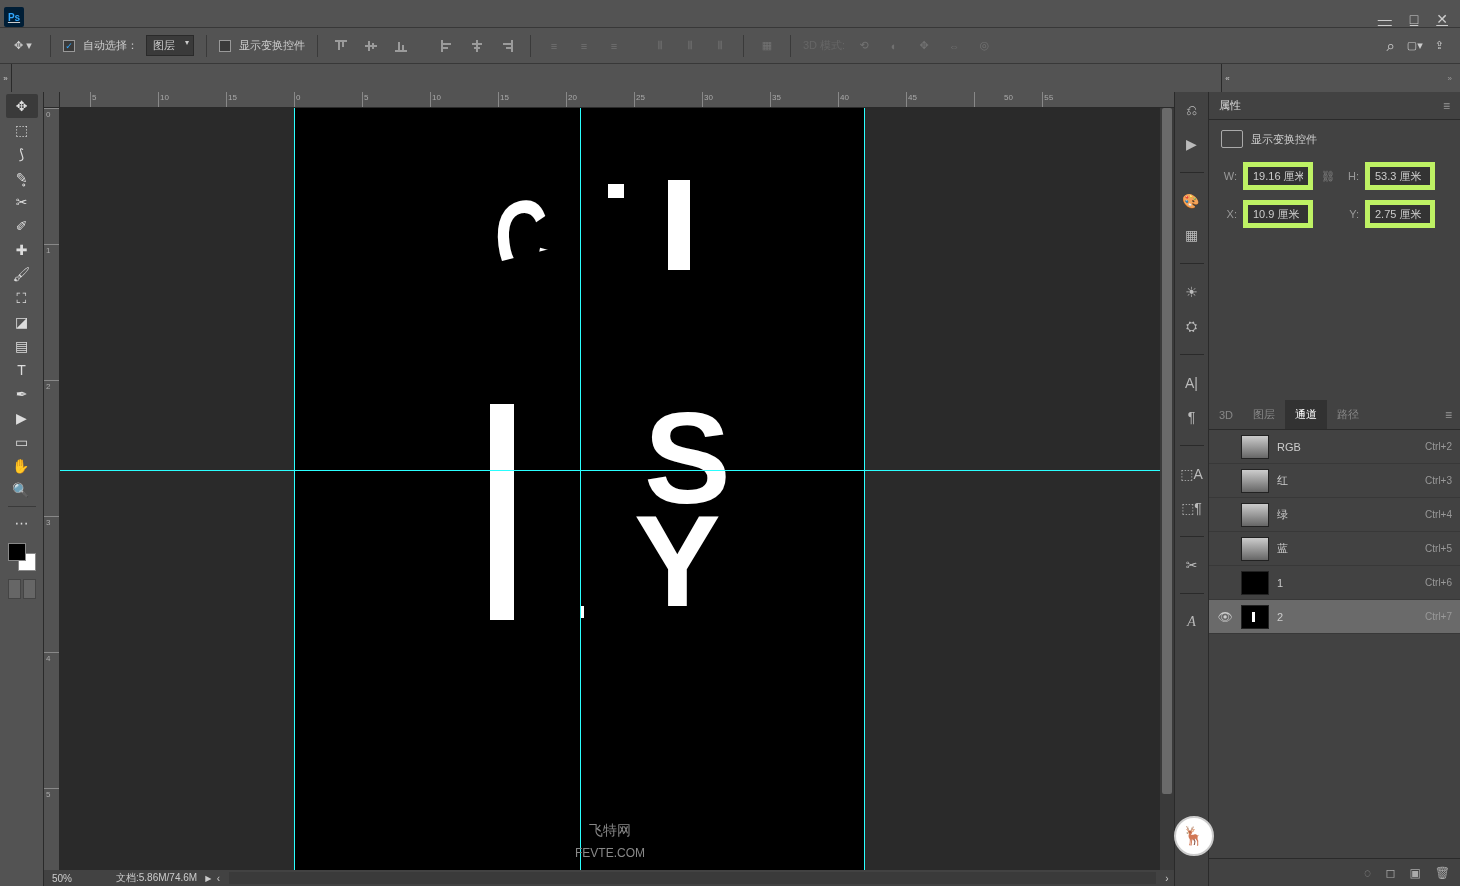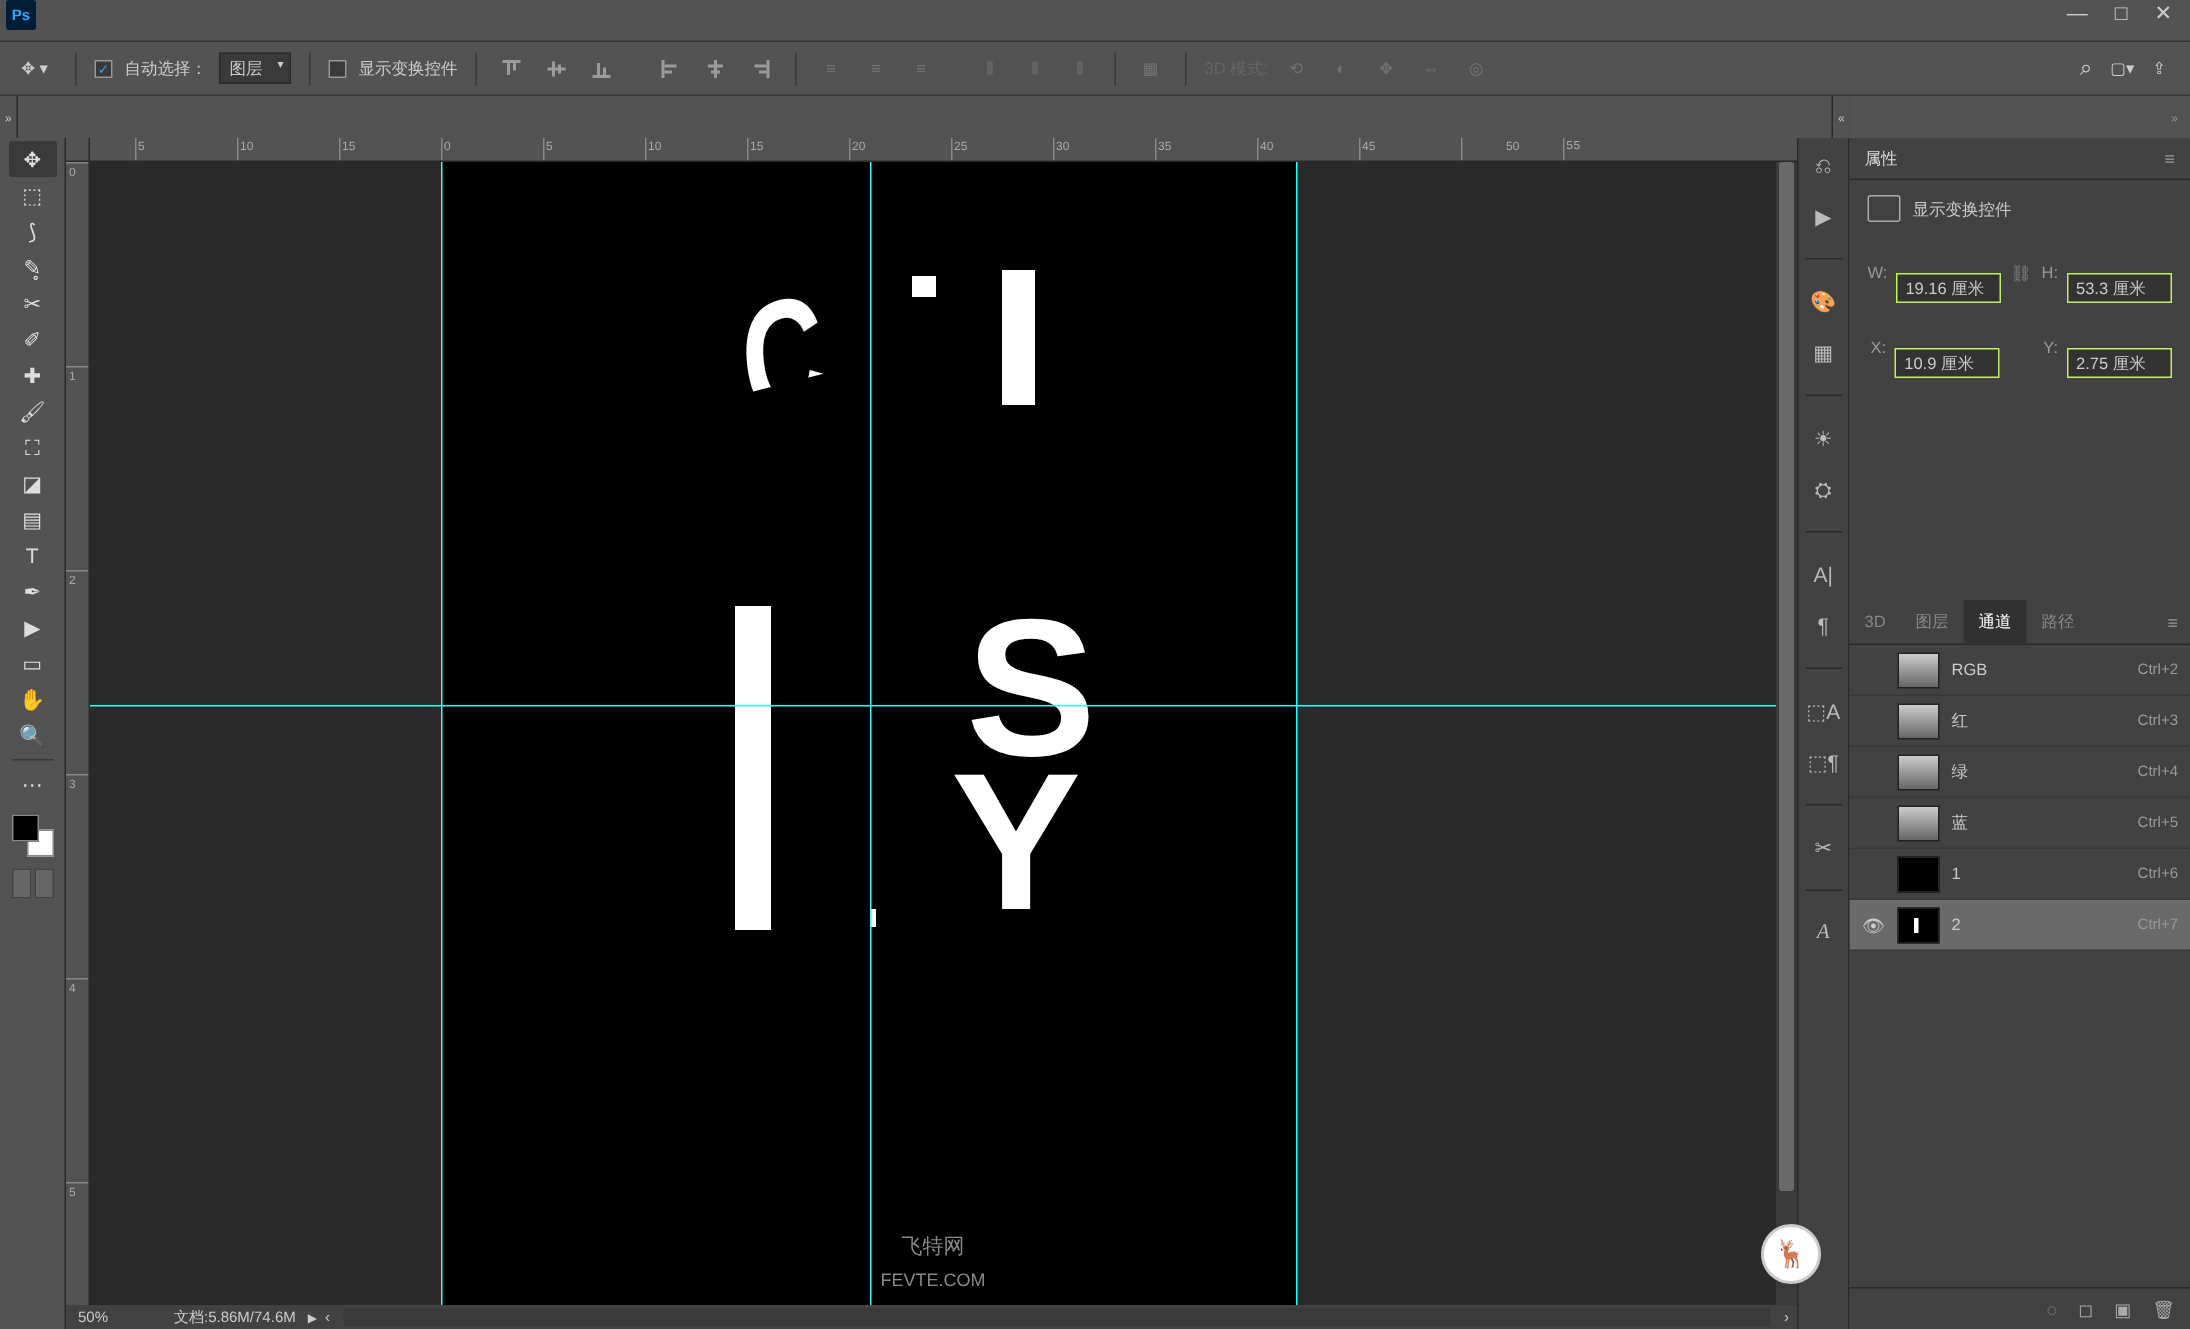--- a/index.html
+++ b/index.html
@@ -1,19 +1,19 @@
 <!DOCTYPE html>
 <html><head>
 <meta charset="utf-8">
 <style>
 * { margin: 0; padding: 0; box-sizing: border-box; font-family: "Microsoft YaHei", Arial, sans-serif; }
 body { background: #535353; color: #ccc; font-size: 11px; overflow: hidden; width: 1460px; height: 886px; }
 
 
-.menubar { height: 28px; background: #535353; display: flex; align-items: flex-start; padding: 0 4px; border-bottom: 1px solid #383838; }
+.menubar { height: 28px; background: #535353; display: flex; align-items: flex-end; padding: 0 4px; border-bottom: 1px solid #383838; text-decoration: underline; }
 .ps-logo { width: 20px; height: 20px; background: #001e36; color: #31a8ff; display: flex; align-items: center; justify-content: center; font-weight: bold; font-size: 10px; border-radius: 2px; margin-right: 8px; }
 .menu-item { padding: 0 8px; cursor: pointer; font-size: 12px; }
 .win-controls { margin-left: auto; display: flex; gap: 18px; color: #ccc; font-size: 14px; padding-right: 8px;}
 .win-btn { cursor: pointer; }
 
 
 .options-bar { height: 36px; background: #535353; display: flex; align-items: center; padding: 0 8px; border-bottom: 1px solid #383838; gap: 8px; }
 .tool-icon-small { width: 30px; height: 24px; display: flex; align-items: center; justify-content: center; }
 .divider { width: 1px; height: 22px; background: #3a3a3a; margin: 0 4px; }
 .checkbox { width: 12px; height: 12px; border: 1px solid #999; background: #3a3a3a; display: inline-flex; align-items: center; justify-content: center; }
@@ -65,30 +65,30 @@
 .doc-info { padding: 0 8px; }
 .hscroll-track { flex:1; background:#3a3a3a; height:12px; margin:0 4px; position:relative;}
 .hscroll-arrow { width:14px; text-align:center;}
 
 
 .right-dock { width: 34px; background: #424242; border-left: 1px solid #2a2a2a; display:flex; flex-direction:column; align-items:center; padding-top:6px; gap:10px; }
 .dock-icon { width:24px; height:24px; display:flex; align-items:center; justify-content:center; font-size:14px; color:#bbb; cursor:pointer;}
 .dock-sep { width:24px; height:1px; background:#2a2a2a; margin:6px 0;}
 
 
-.panels { width: 228px; background: #424242; border-left: 1px solid #2a2a2a; display: flex; flex-direction: column; }
+.panels { width: 252px; background: #424242; border-left: 1px solid #2a2a2a; display: flex; flex-direction: column; }
 .panel-header { height: 28px; display: flex; align-items: center; padding: 0 10px; background: #424242; border-bottom: 1px solid #2a2a2a; }
 .panel-title { font-size: 11px; color: #ddd; }
 .panel-menu { margin-left: auto; font-size: 12px; color: #999; cursor:pointer;}
 .props-body { padding: 10px 12px; background:#424242; flex:0 0 280px;}
 .props-type { display:flex; align-items:center; gap:8px; margin-bottom:14px;}
 .props-type-icon { width:22px; height:18px; border:1.5px solid #aaa; border-radius:2px;}
 .prop-row { display:flex; align-items:center; gap:6px; margin-bottom:10px; font-size:11px;}
 .prop-row label { color:#999; width:16px; text-align:right;}
-.prop-input { background:#333; border:1px solid #bef264; padding:3px 5px; width:70px; color:#ccc; font-size:11px;margin-top:20px;}
+.prop-input { background:#333; border:5px solid #bef264; padding:3px 5px; width:70px; color:#ccc; font-size:11px;}
 .link-icon { width:18px; height:16px; display:flex; align-items:center; justify-content:center; font-size:11px; color:#888;}
 
 .panel-tabs { height: 30px; display: flex; align-items: stretch; border-bottom: 1px solid #2a2a2a; background:#424242;}
 .ptab { padding: 0 10px; display: flex; align-items: center; font-size: 11px; cursor: pointer; color:#888;}
 .ptab.active { color: #fff; background:#323232;}
 .channel-list { flex:1; background:#424242; overflow-y:auto;}
 .channel-row { height: 34px; display: flex; align-items: center; padding: 0 8px; gap: 8px; border-bottom: 1px solid #383838; cursor:pointer;}
 .channel-row.selected { background: #6a6a6a; }
 .visibility { width: 16px; text-align:center; font-size:12px; color:#ccc;}
 .ch-thumb { width: 28px; height: 24px; background: linear-gradient(#ccc,#666); border:1px solid #222;}

